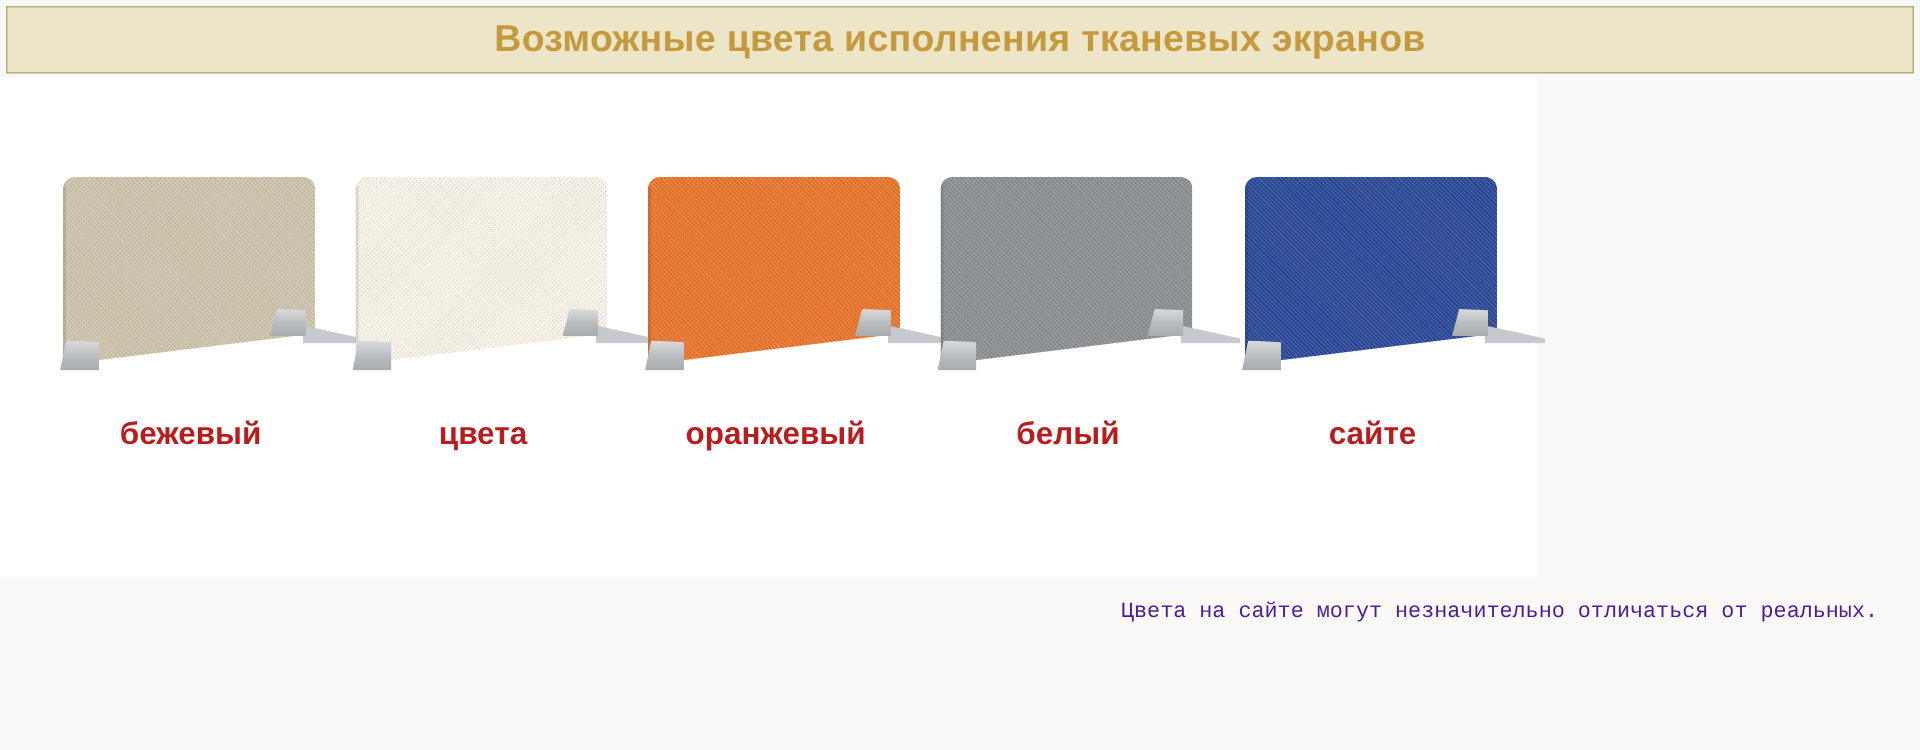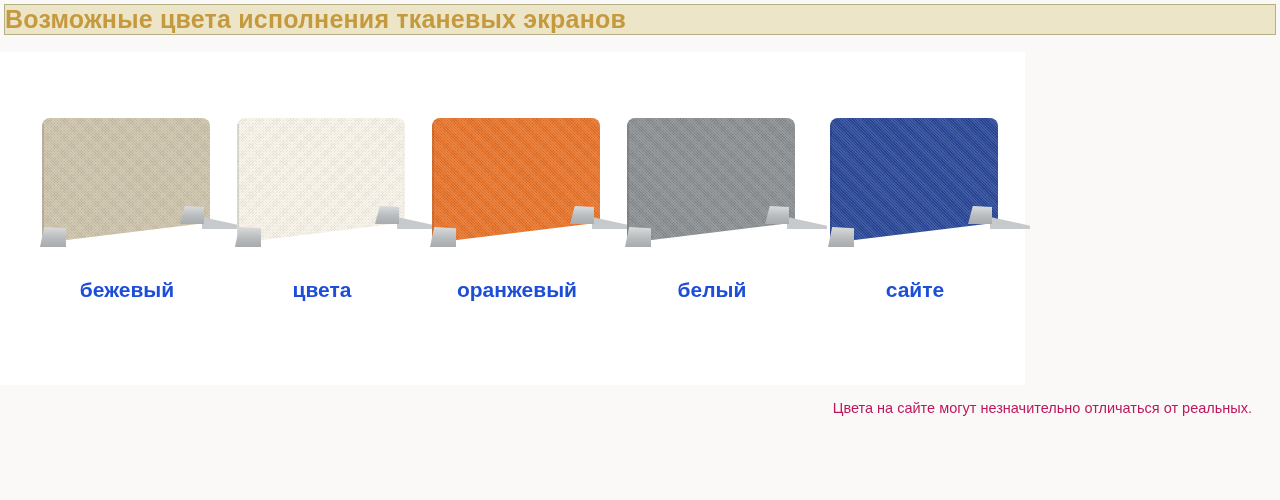--- a/index.html
+++ b/index.html
@@ -24,26 +24,27 @@
     height: 333px;
     background: #ffffff;
   }
 
   
   .header-band {
     position: absolute;
     left: 4px;
     top: 4px;
     width: 1272px;
-    height: 31px;
+    height: 45px;
     box-sizing: border-box;
     background: #ece5c8;
     border: 1px solid #b5b084;
     display: flex;
     align-items: center;
+    justify-content: center;
   }
   .header-title {
     font-size: 25px;
     font-weight: bold;
     color: #c59a3f;
     letter-spacing: 0.2px;
     white-space: nowrap;
     line-height: 1;
   }
 
@@ -140,21 +141,21 @@
 
   
   .swatch-label {
     position: absolute;
     left: 0;
     top: 218px;
     width: 190px;
     text-align: center;
     font-size: 21px;
     font-weight: bold;
-    color: #1d4ed8;
+    color: #b91c1c;
     white-space: nowrap;
   }
 
   
   .footnote {
     position: absolute;
     right: 28px;
     top: 400px;
     font-size: 14.5px;
     color: #c79a4e;
@@ -223,13 +224,13 @@
       <div class="edge-left"></div>
       <div class="shelf"></div>
       <div class="foot left"></div>
       <div class="foot right"></div>
     </div>
     <div class="swatch-label">сайте</div>
   </div>
 
 </div>
 
-<div class="footnote" style="color: #be185d;">Цвета на сайте могут незначительно отличаться от реальных.</div>
+<div class="footnote" style="color: #4c1d95; font-family: Liberation Mono, monospace;">Цвета на сайте могут незначительно отличаться от реальных.</div>
 
 </body></html>

